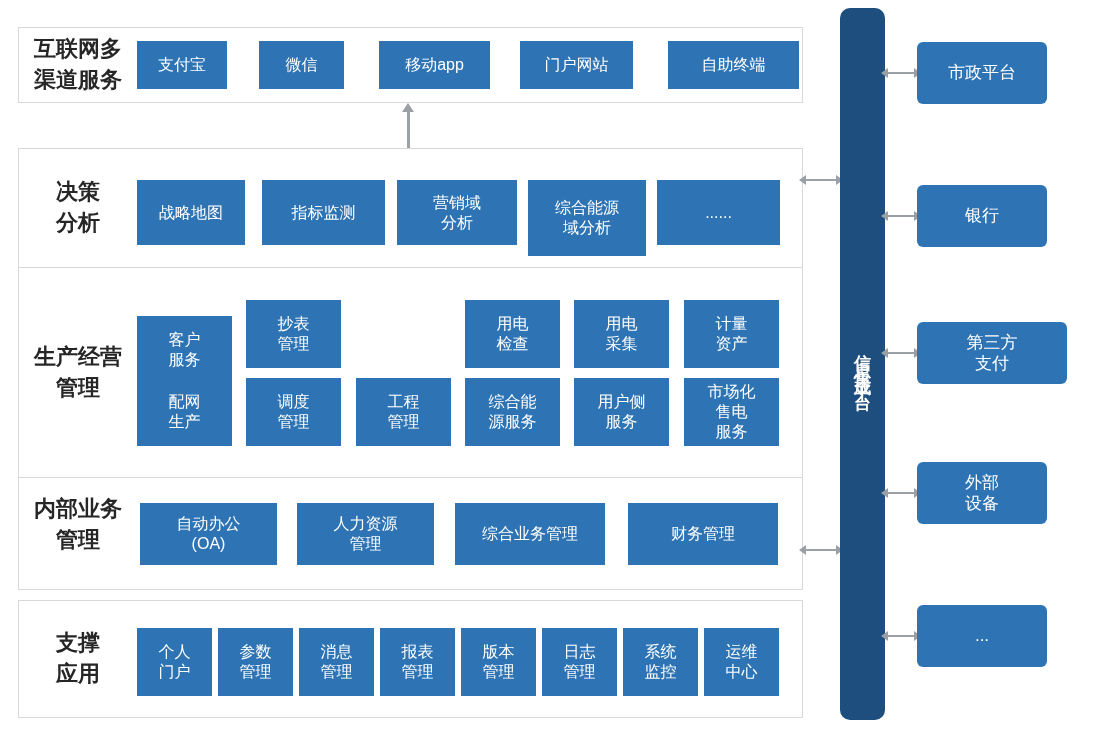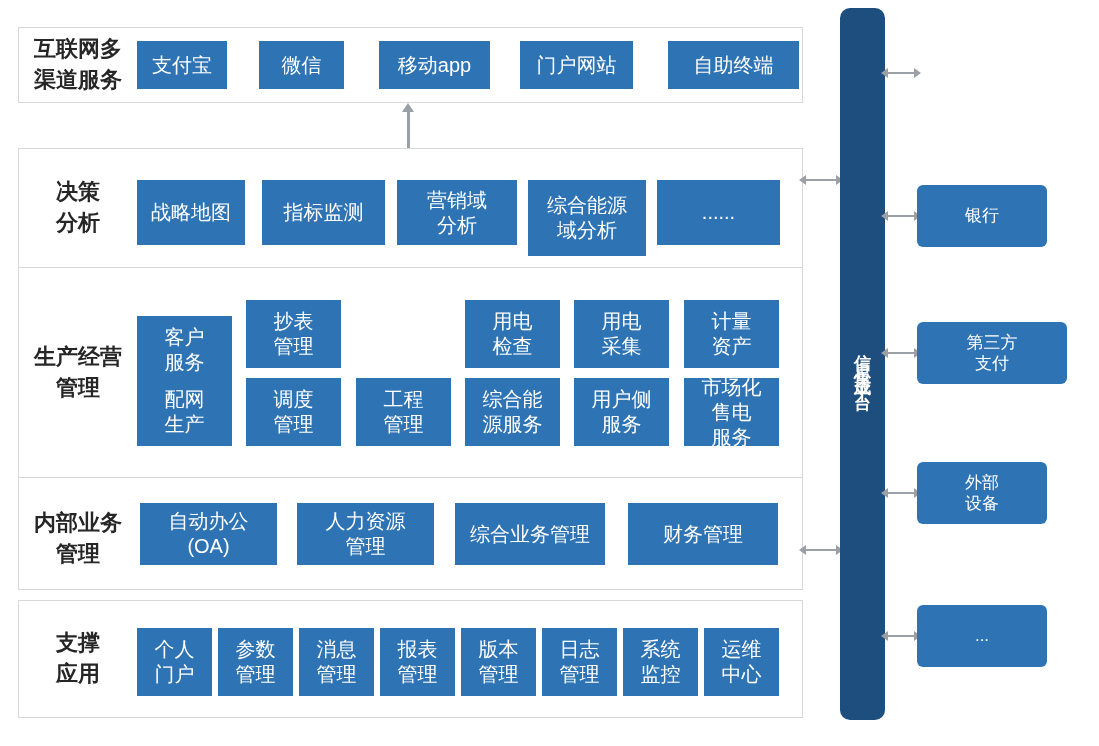--- a/index.html
+++ b/index.html
@@ -12,21 +12,21 @@
     box-sizing:border-box;
   }
   .sec-label{
     position:absolute;display:flex;align-items:center;justify-content:center;
     text-align:center;font-weight:bold;font-size:22px;color:#262626;
     white-space:pre-line;line-height:1.4;
   }
   .bluebox{
     position:absolute;background:#2e74b5;color:#ffffff;
     display:flex;align-items:center;justify-content:center;
-    text-align:center;white-space:pre-line;font-size:20px;line-height:1.25;
+    text-align:center;white-space:pre-line;font-size:16px;line-height:1.25;
     box-sizing:border-box;
   }
   .rbox{border-radius:6px;font-size:17px;}
   .bar{
     position:absolute;left:840px;top:8px;width:45px;height:712px;
     background:#1d4e7e;border-radius:10px;
     display:flex;align-items:center;justify-content:center;
   }
   .bar-text{
     color:#ffffff;font-weight:bold;font-size:17px;
@@ -97,21 +97,21 @@
 管理</div>
   <div class="bluebox" style="left:465px;top:378px;width:95px;height:68px">综合能
 源服务</div>
   <div class="bluebox" style="left:574px;top:378px;width:95px;height:68px">用户侧
 服务</div>
   <div class="bluebox" style="left:684px;top:378px;width:95px;height:68px">市场化
 售电
 服务</div>
 
   <div class="panel" style="left:18px;top:477px;width:785px;height:113px"></div>
-  <div class="sec-label" style="left:26px;top:509px;width:104px;height:60px">内部业务
+  <div class="sec-label" style="left:26px;top:495px;width:104px;height:60px">内部业务
 管理</div>
   <div class="bluebox" style="left:140px;top:503px;width:137px;height:62px">自动办公
 (OA)</div>
   <div class="bluebox" style="left:297px;top:503px;width:137px;height:62px">人力资源
 管理</div>
   <div class="bluebox" style="left:455px;top:503px;width:150px;height:62px">综合业务管理</div>
   <div class="bluebox" style="left:628px;top:503px;width:150px;height:62px">财务管理</div>
 
   <div class="panel" style="left:18px;top:600px;width:785px;height:118px"></div>
   <div class="sec-label" style="left:26px;top:629px;width:104px;height:60px">支撑
@@ -139,20 +139,21 @@
   <div class="bar">
     <span class="bar-text">信息集成平台</span>
   </div>
 
   <div class="harrow" style="left:888px;top:72px;width:26px"></div>
   <div class="harrow" style="left:888px;top:215px;width:26px"></div>
   <div class="harrow" style="left:888px;top:352px;width:26px"></div>
   <div class="harrow" style="left:888px;top:492px;width:26px"></div>
   <div class="harrow" style="left:888px;top:635px;width:26px"></div>
 
+  <div class="bluebox rbox" style="left:917px;top:42px;width:130px;height:62px">市政平台</div>
   <div class="bluebox rbox" style="left:917px;top:185px;width:130px;height:62px">银行</div>
   <div class="bluebox rbox" style="left:917px;top:322px;width:150px;height:62px">第三方
 支付</div>
   <div class="bluebox rbox" style="left:917px;top:462px;width:130px;height:62px">外部
 设备</div>
   <div class="bluebox rbox" style="left:917px;top:605px;width:130px;height:62px">...</div>
 
 </div>
 
 </body></html>

